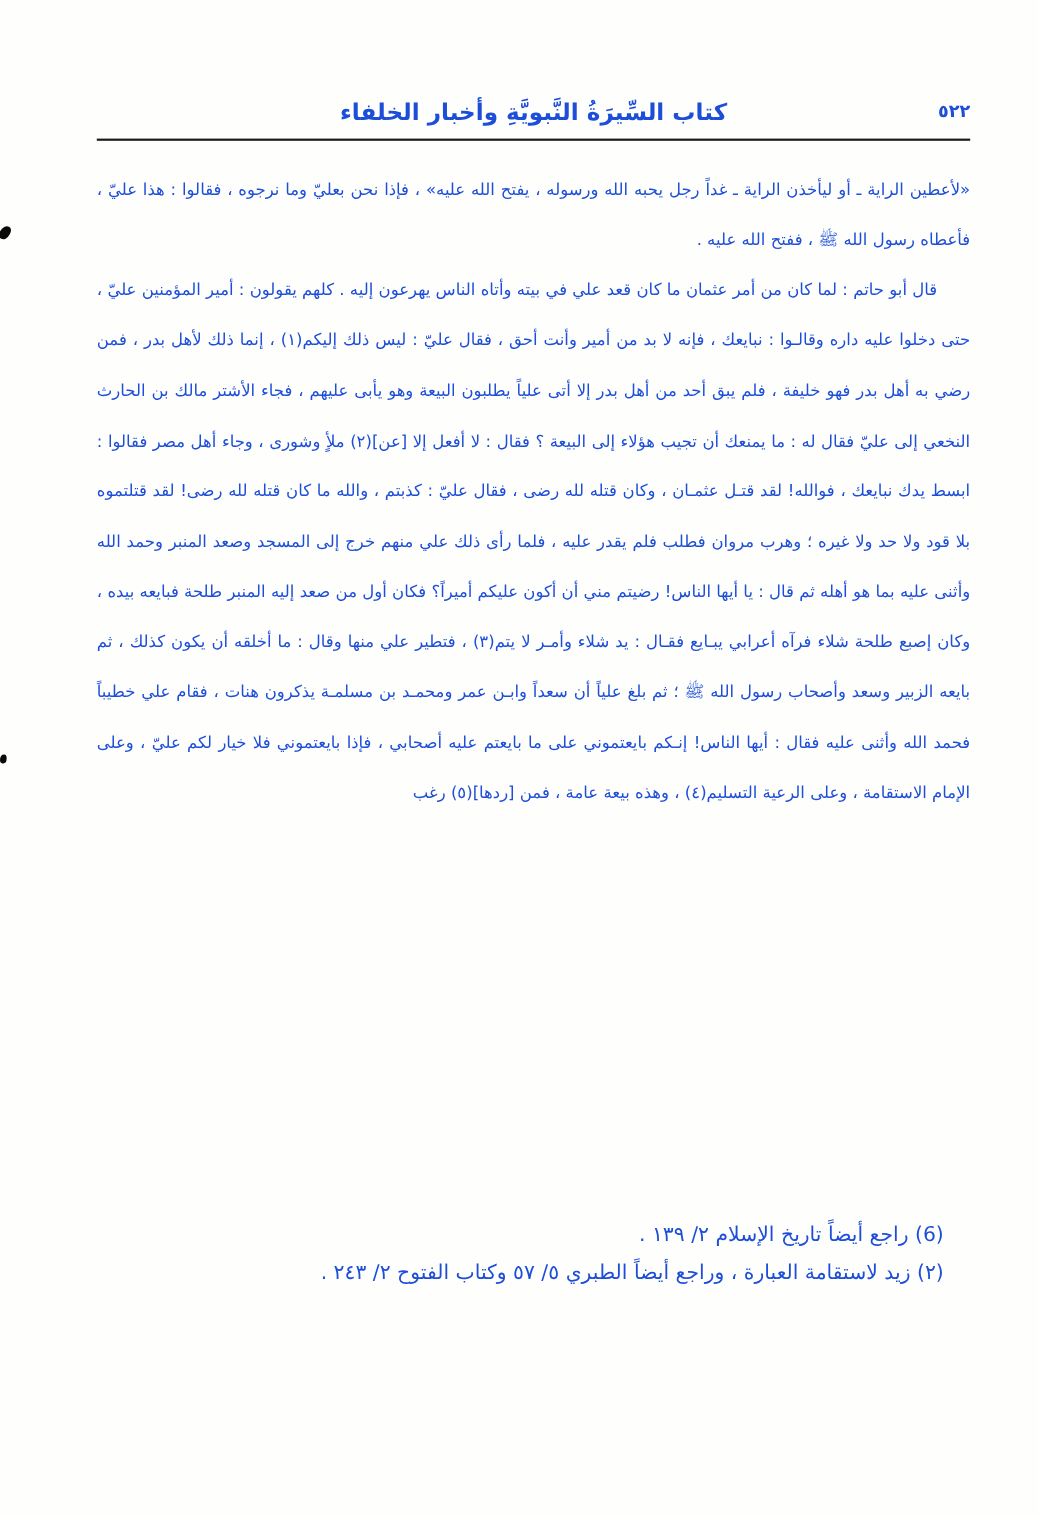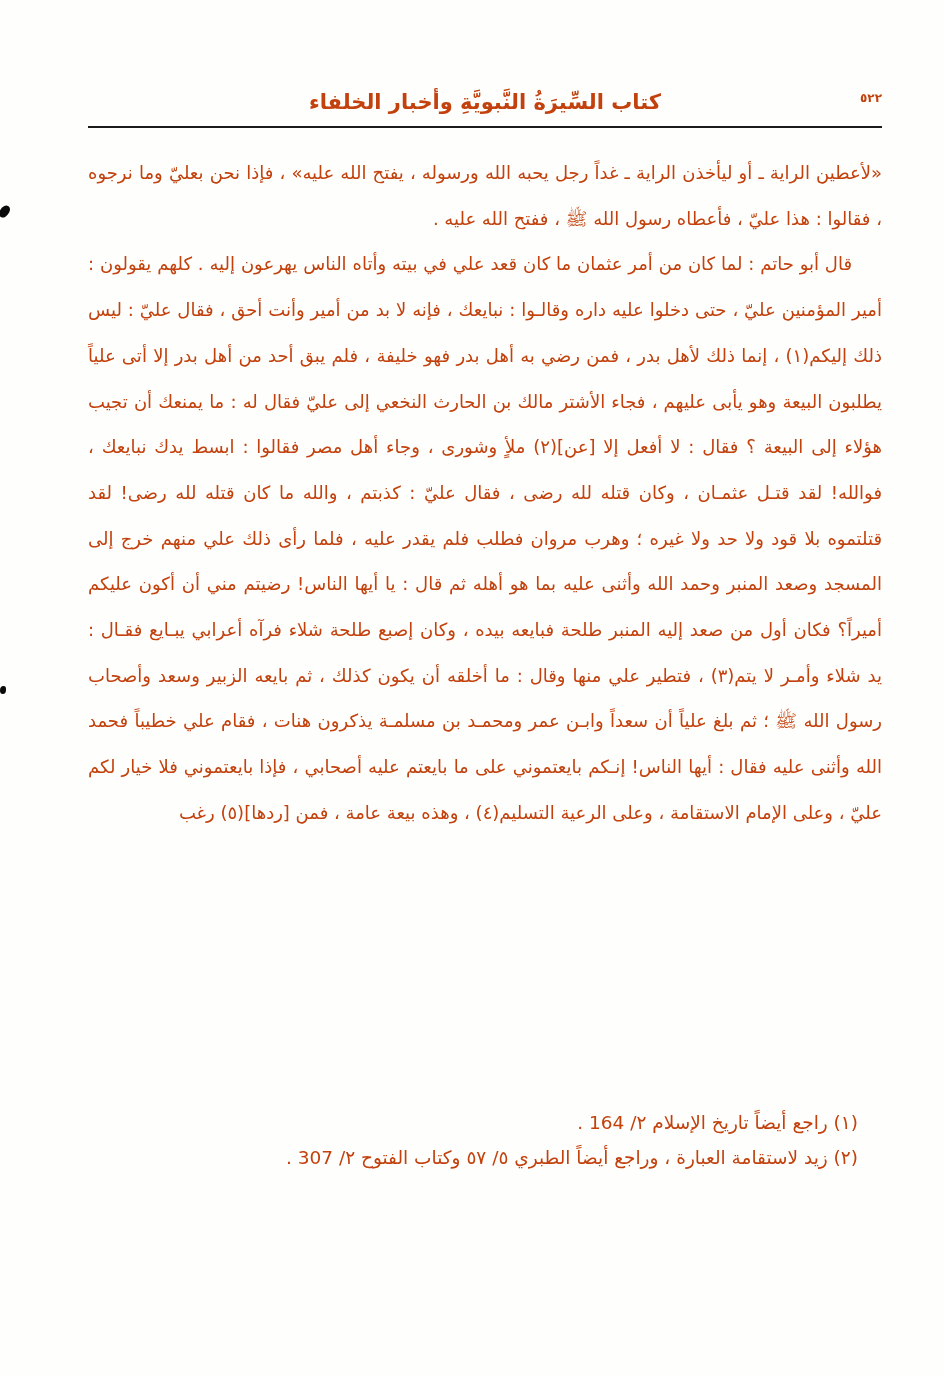--- a/index.html
+++ b/index.html
@@ -6,21 +6,21 @@
     margin: 0;
     padding: 0;
     background: #ffffff;
   }
   .page {
     position: relative;
     width: 944px;
     height: 1377px;
     background: #fefefdff;
     font-family: "DejaVu Sans", sans-serif;
-    color: #c2410c;
+    color: #1d4ed8;
     overflow: hidden;
   }
   
   .margin-mark {
     position: absolute;
     background: #0a0a0a;
     border-radius: 60% 40% 55% 45%;
   }
   .mark1 { left: 0; top: 205px; width: 9px; height: 13px; transform: rotate(28deg); }
   .mark2 { left: 0; top: 686px; width: 6px; height: 8px; }
@@ -39,40 +39,40 @@
     text-align: center;
     font-size: 21px;
     font-weight: bold;
     letter-spacing: 0.5px;
     white-space: nowrap;
   }
   .page-number {
     position: absolute;
     right: 0;
     top: 1px;
-    font-size: 12px;
+    font-size: 16px;
     font-weight: bold;
   }
   .header-rule {
     position: absolute;
     top: 126px;
     left: 88px;
     right: 62px;
     height: 0;
     border-top: 2.5px solid #1b1b1b;
   }
 
   .body-text {
     position: absolute;
     top: 150px;
     left: 88px;
     right: 62px;
     direction: rtl;
     text-align: justify;
-    font-size: 18px;
+    font-size: 15px;
     line-height: 45.7px;
     font-weight: 500;
   }
   .body-text p {
     margin: 0;
     padding: 0;
   }
   .para-new {
     text-indent: 30px;
   }
@@ -106,17 +106,17 @@
   </header>
 
   <div class="header-rule"></div>
 
   <main class="body-text">
     <p class="para-continued">«لأعطين الراية ـ أو ليأخذن الراية ـ غداً رجل يحبه الله ورسوله ، يفتح الله عليه» ، فإذا نحن بعليّ وما نرجوه ، فقالوا : هذا عليّ ، فأعطاه رسول الله ﷺ ، ففتح الله عليه .</p>
     <p class="para-new">قال أبو حاتم : لما كان من أمر عثمان ما كان قعد علي في بيته وأتاه الناس يهرعون إليه . كلهم يقولون : أمير المؤمنين عليّ ، حتى دخلوا عليه داره وقالـوا : نبايعك ، فإنه لا بد من أمير وأنت أحق ، فقال عليّ : ليس ذلك إليكم(١) ، إنما ذلك لأهل بدر ، فمن رضي به أهل بدر فهو خليفة ، فلم يبق أحد من أهل بدر إلا أتى علياً يطلبون البيعة وهو يأبى عليهم ، فجاء الأشتر مالك بن الحارث النخعي إلى عليّ فقال له : ما يمنعك أن تجيب هؤلاء إلى البيعة ؟ فقال : لا أفعل إلا [عن](٢) ملأٍ وشورى ، وجاء أهل مصر فقالوا : ابسط يدك نبايعك ، فوالله! لقد قتـل عثمـان ، وكان قتله لله رضى ، فقال عليّ : كذبتم ، والله ما كان قتله لله رضى! لقد قتلتموه بلا قود ولا حد ولا غيره ؛ وهرب مروان فطلب فلم يقدر عليه ، فلما رأى ذلك علي منهم خرج إلى المسجد وصعد المنبر وحمد الله وأثنى عليه بما هو أهله ثم قال : يا أيها الناس! رضيتم مني أن أكون عليكم أميراً؟ فكان أول من صعد إليه المنبر طلحة فبايعه بيده ، وكان إصبع طلحة شلاء فرآه أعرابي يبـايع فقـال : يد شلاء وأمـر لا يتم(٣) ، فتطير علي منها وقال : ما أخلقه أن يكون كذلك ، ثم بايعه الزبير وسعد وأصحاب رسول الله ﷺ ؛ ثم بلغ علياً أن سعداً وابـن عمر ومحمـد بن مسلمـة يذكرون هنات ، فقام علي خطيباً فحمد الله وأثنى عليه فقال : أيها الناس! إنـكم بايعتموني على ما بايعتم عليه أصحابي ، فإذا بايعتموني فلا خيار لكم عليّ ، وعلى الإمام الاستقامة ، وعلى الرعية التسليم(٤) ، وهذه بيعة عامة ، فمن [ردها](٥) رغب</p>
   </main>
 
   <footer class="footnotes">
-    <div class="footnote">(١) راجع أيضاً تاريخ الإسلام ٢/ 164 .</div>
-    <div class="footnote">(٢) زيد لاستقامة العبارة ، وراجع أيضاً الطبري ٥/ ٥٧ وكتاب الفتوح ٢/ 307 .</div>
+    <div class="footnote">(6) راجع أيضاً تاريخ الإسلام ٢/ ١٣٩ .</div>
+    <div class="footnote">(٢) زيد لاستقامة العبارة ، وراجع أيضاً الطبري ٥/ ٥٧ وكتاب الفتوح ٢/ ٢٤٣ .</div>
   </footer>
 
 </div>
 
 </body></html>

